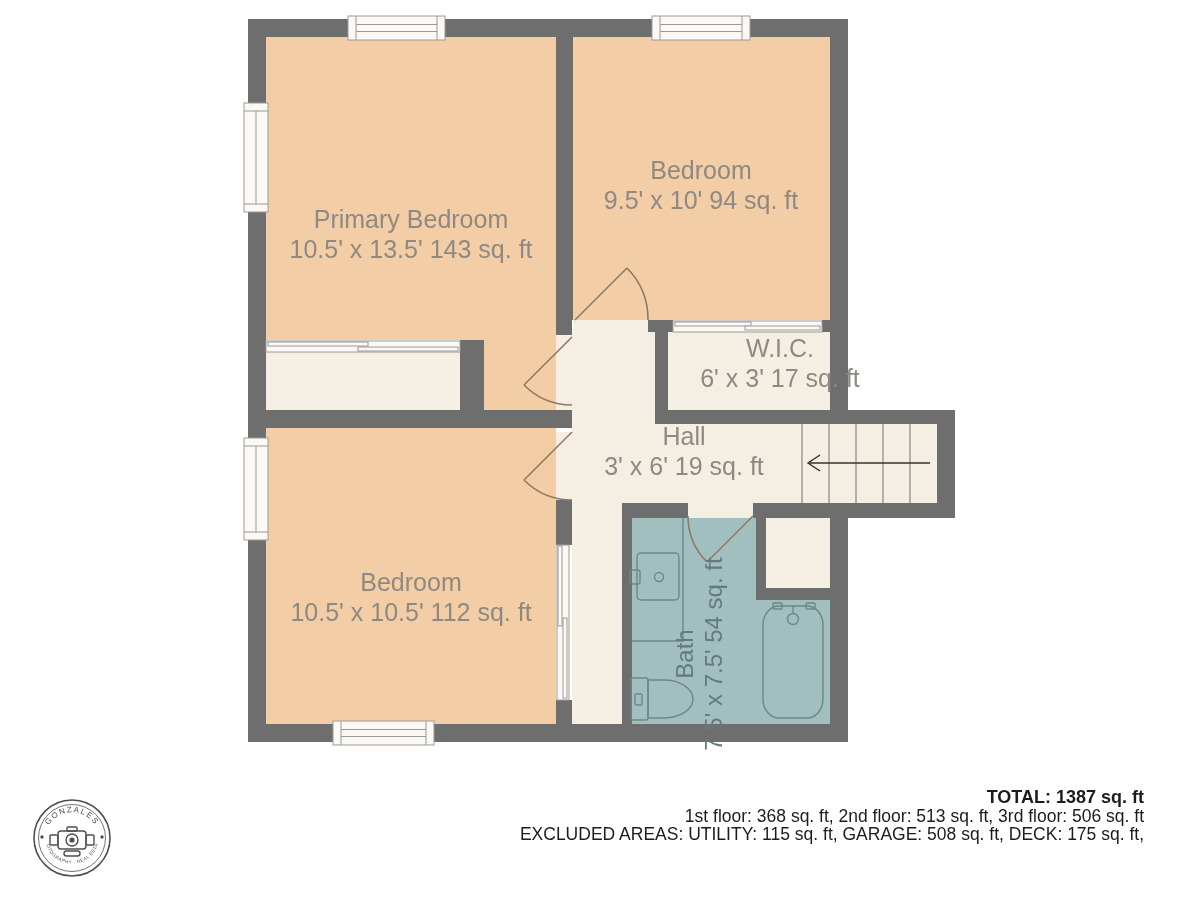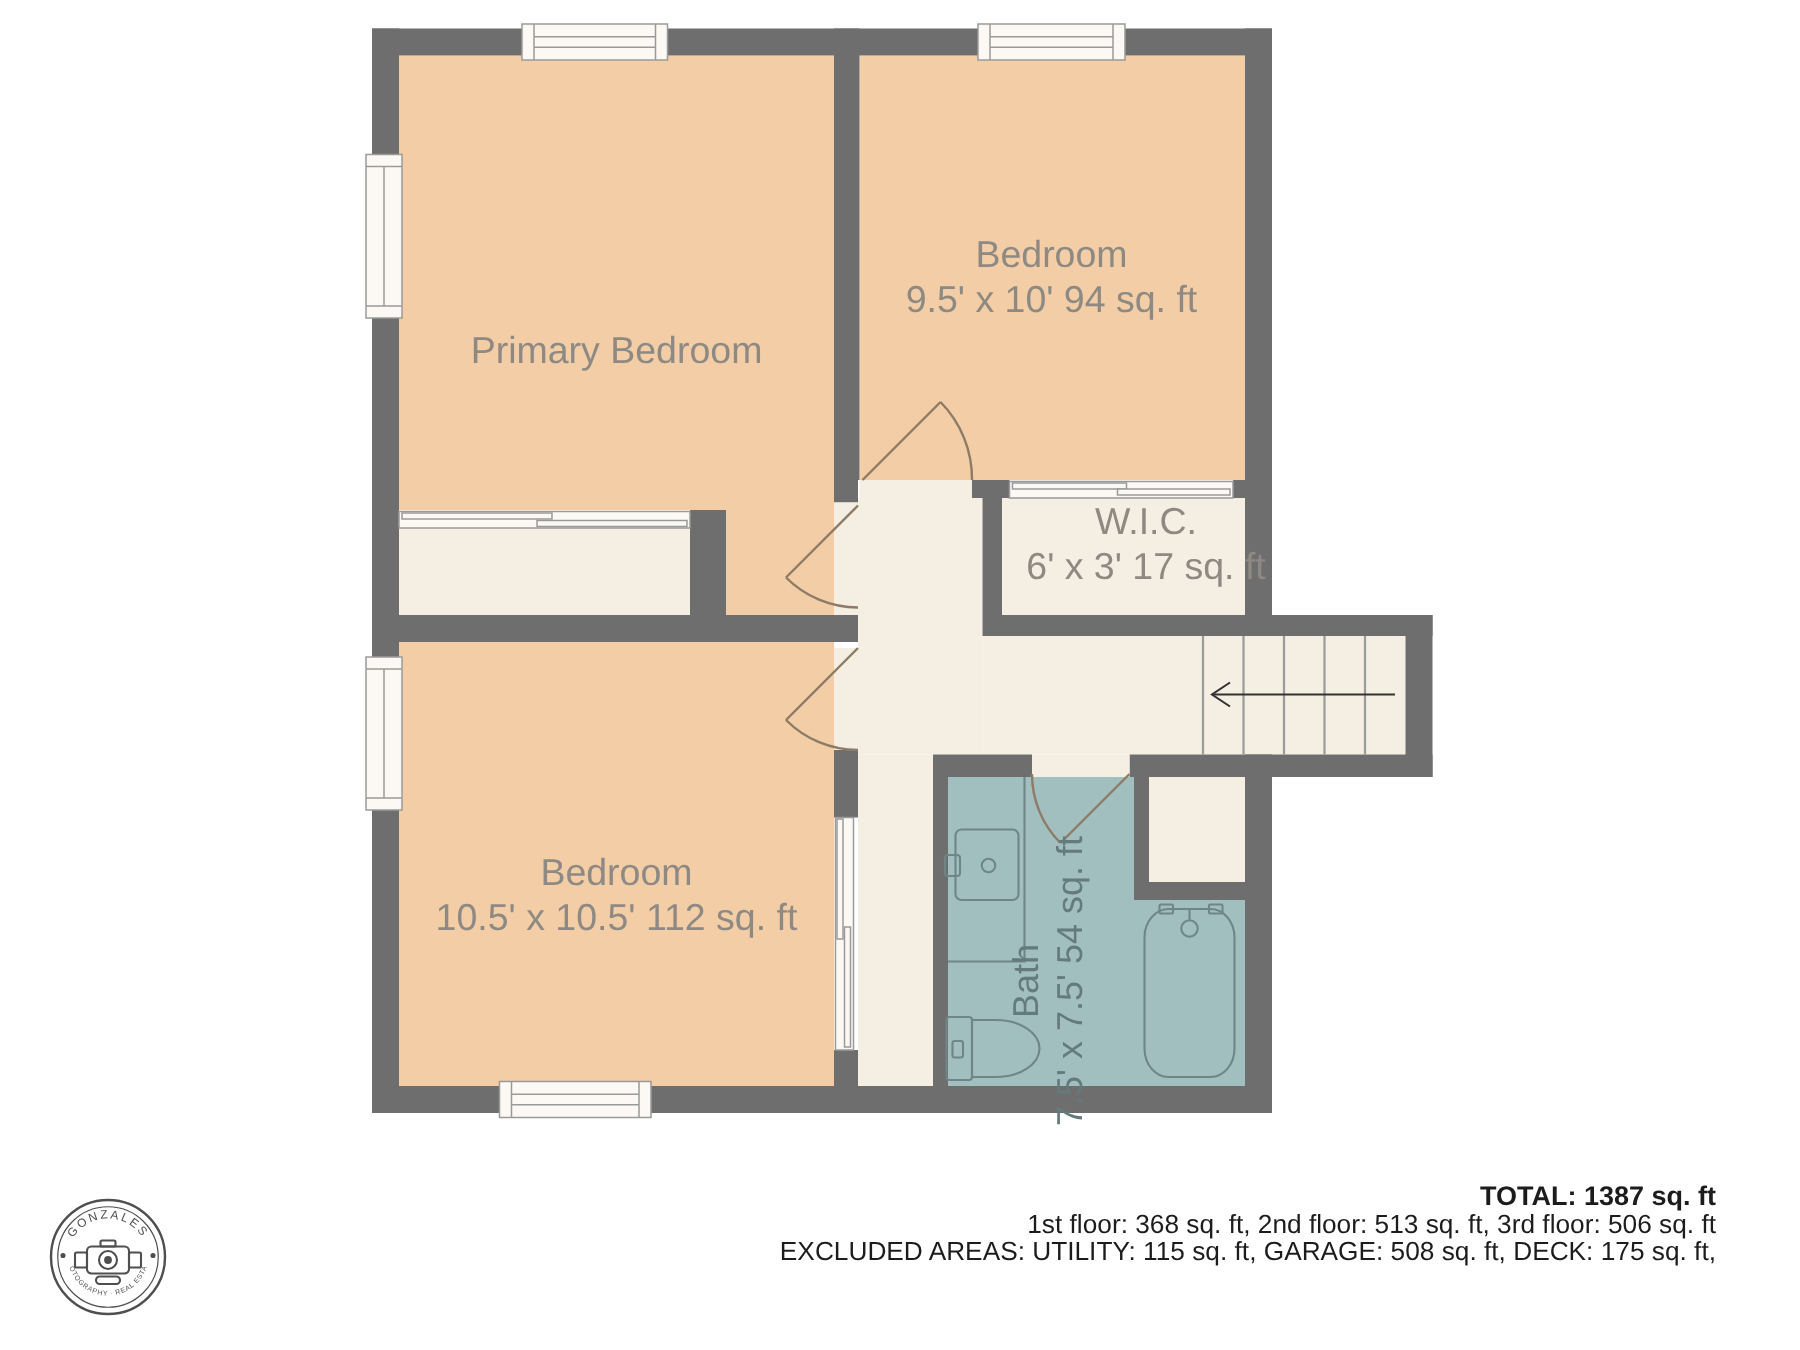--- a/index.html
+++ b/index.html
@@ -196,28 +196,33 @@
         <rect class="fix" x="773" y="603" width="9" height="6" rx="1"></rect>
         <rect class="fix" x="806" y="603" width="9" height="6" rx="1"></rect>
         <line class="fix" x1="793" y1="606" x2="793" y2="613"></line>
         <circle class="fix" cx="793" cy="619" r="5.5"></circle>
       </g>
     </g>
   </svg>
 
   <div class="room-label" style="left:411px;top:187px;margin-top:47px;">
     <span>Primary Bedroom</span>
+    <span>10.5' x 13.5' 143 sq. ft</span>
   </div>
   <div class="room-label" style="left:701px;top:185px;">
     <span>Bedroom</span>
     <span>9.5' x 10' 94 sq. ft</span>
   </div>
-  <div class="room-label" style="left:748px;top:363px;padding-left:32px;">
+  <div class="room-label" style="left:764px;top:363px;padding-left:32px;">
     <span>W.I.C.</span>
     <span>6' x 3' 17 sq. ft</span>
+  </div>
+  <div class="room-label" style="left:684px;top:451px;">
+    <span>Hall</span>
+    <span>3' x 6' 19 sq. ft</span>
   </div>
   <div class="room-label" style="left:411px;top:597px;">
     <span>Bedroom</span>
     <span>10.5' x 10.5' 112 sq. ft</span>
   </div>
   <div class="room-label bath-label" style="left:699px;top:654px;">
     <span>Bath</span>
     <span>7.5' x 7.5' 54 sq. ft</span>
   </div>
 

